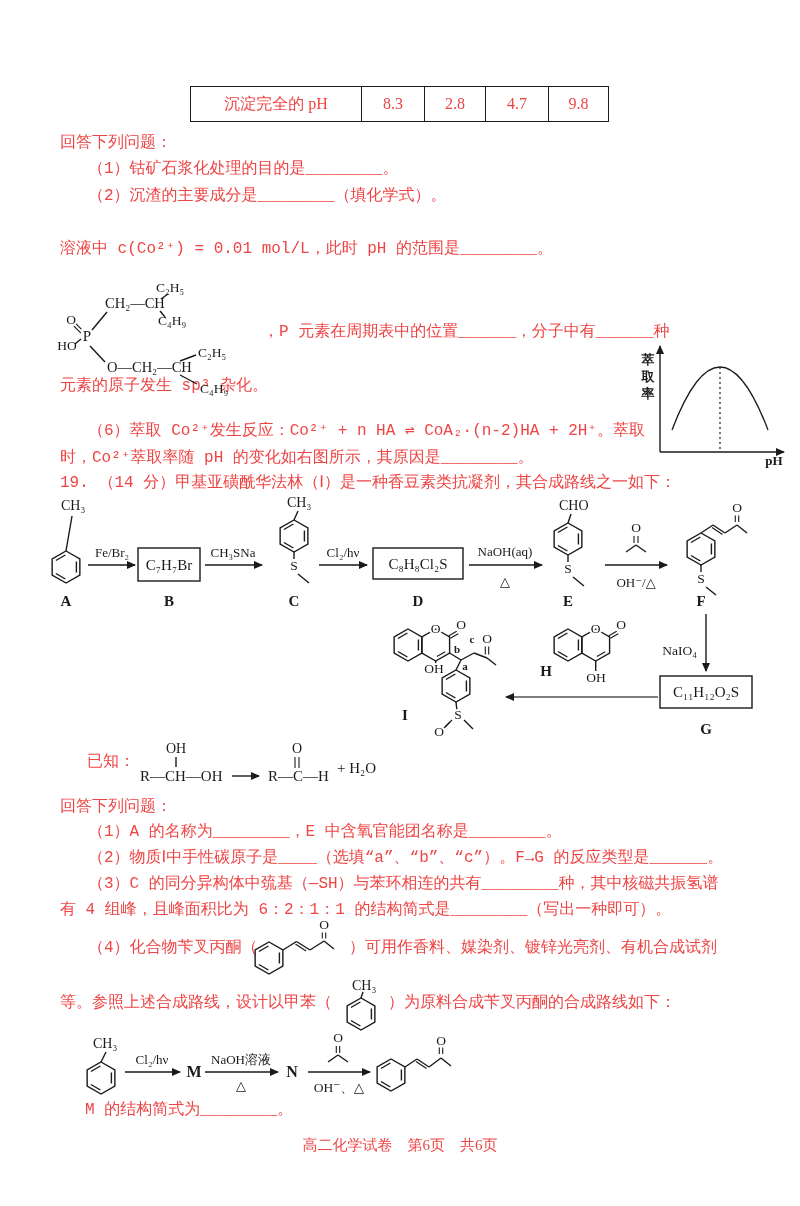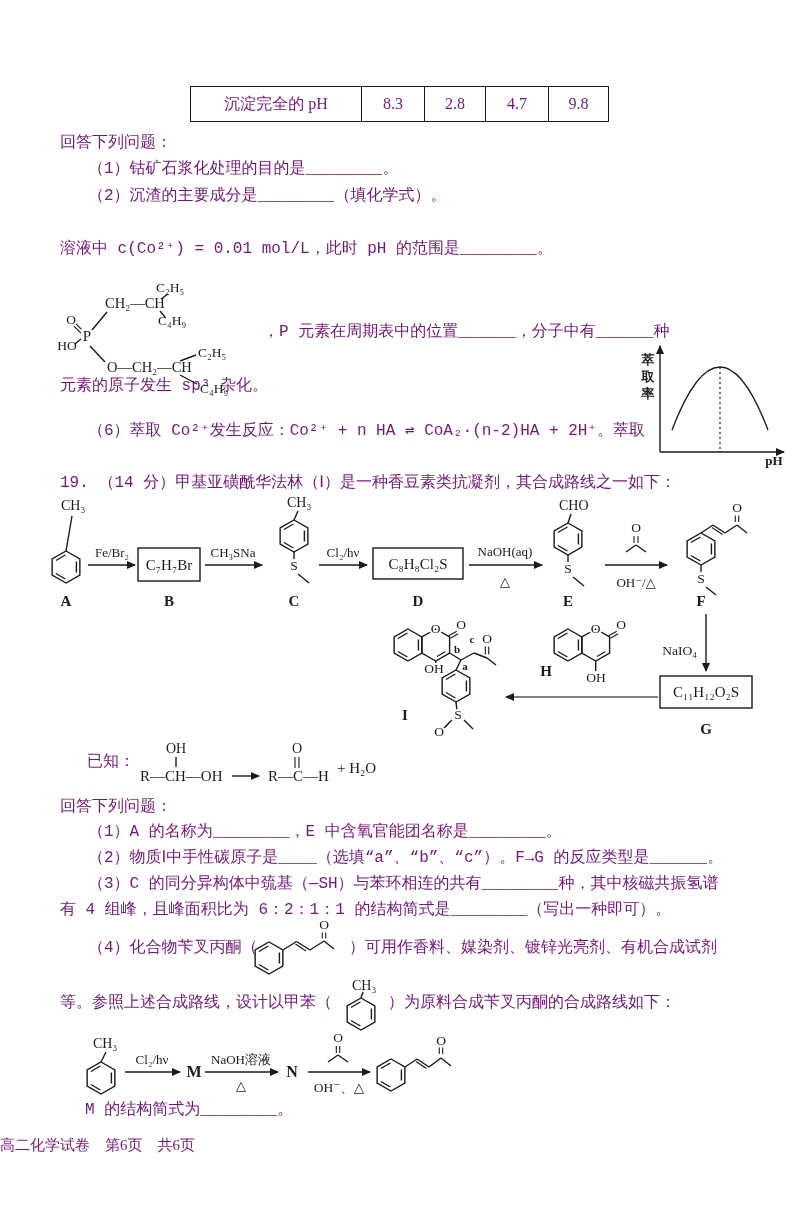--- a/index.html
+++ b/index.html
@@ -1,35 +1,35 @@
 <!DOCTYPE html>
 <html><head>
 <meta charset="utf-8">
 <style>
   html,body{margin:0;padding:0;background:#e8e8e8;}
   .page{position:relative;width:800px;height:1206px;background:#fff;margin:0 auto;
-        font-family:"Liberation Serif","DejaVu Serif","DejaVu Sans",serif;color:#701a75;overflow:hidden;}
+        font-family:"Liberation Serif","DejaVu Serif","DejaVu Sans",serif;color:#ef4444;overflow:hidden;}
   .tl{position:absolute;font-size:16px;line-height:21px;white-space:nowrap;font-family:Liberation Mono, monospace;}
   .ptable{position:absolute;left:190px;top:86px;border-collapse:collapse;font-size:16px;}
   .ptable td{border:1.6px solid #1a1a1a;text-align:center;padding:0;height:34px;}
   .c0{width:170px}.c1{width:62px}.c2{width:60px}.c3{width:62px}.c4{width:59px}
   svg.struct{position:absolute;overflow:visible;}
   svg.struct line,svg.struct polygon,svg.struct polyline,svg.struct path,svg.struct rect,
   #bz polygon,#bz line{stroke:#1a1a1a;stroke-width:1.4;fill:none;}
   svg text{font-family:"Liberation Serif","DejaVu Serif","DejaVu Sans",serif;fill:#1a1a1a;stroke:none;}
   .atom{paint-order:stroke;stroke:#fff;stroke-width:4px;font-size:13.5px;text-anchor:middle;}
   .fm{font-size:15px;text-anchor:middle;}
   .lab{font-size:15px;font-weight:bold;text-anchor:middle;}
   .rg{font-size:13px;text-anchor:middle;}
   .sm{font-size:11px;font-weight:bold;text-anchor:middle;}
   .db{stroke-width:1.1 !important;}
   .dot{stroke-dasharray:2,3;stroke-width:1.2 !important;}
   .gray{stroke:#555 !important;stroke-width:1.6 !important;}
   #ah path{fill:#1a1a1a;stroke:none;}
-  .foot{position:absolute;left:0;top:1136px;width:800px;text-align:left;font-size:15px;}
+  .foot{position:absolute;left:0;top:1136px;width:800px;text-align:center;font-size:15px;}
 </style>
 </head>
 <body>
 
 <div class="page">
 
   <svg width="0" height="0" style="position:absolute">
     <defs>
       <marker id="ah" markerWidth="9" markerHeight="8" refX="8" refY="4" orient="auto" markerUnits="userSpaceOnUse">
         <path d="M0,0 L9,4 L0,8 z"></path>
@@ -55,20 +55,21 @@
   </tbody>
     </table>
 
   <div class="tl" style="left:60px;top:133px">回答下列问题：</div>
   <div class="tl" style="left:88px;top:159px">（1）钴矿石浆化处理的目的是________。</div>
   <div class="tl" style="left:88px;top:186px">（2）沉渣的主要成分是________（填化学式）。</div>
   <div class="tl" style="left:60px;top:239px">溶液中 c(Co²⁺) = 0.01 mol/L，此时 pH 的范围是________。</div>
   <div class="tl" style="left:263px;top:322px">，P 元素在周期表中的位置______，分子中有______种</div>
   <div class="tl" style="left:60px;top:376px">元素的原子发生 sp³ 杂化。</div>
   <div class="tl" style="left:88px;top:421px">（6）萃取 Co²⁺发生反应：Co²⁺ + n HA ⇌ CoA₂·(n-2)HA + 2H⁺。萃取</div>
+  <div class="tl" style="left:60px;top:448px">时，Co²⁺萃取率随 pH 的变化如右图所示，其原因是________。</div>
 
   <svg class="struct" style="left:52px;top:280px" width="215" height="150">
     <text class="atom" x="19" y="44">O</text>
     <line class="db" x1="21.9" y1="46.1" x2="28.9" y2="53.1"></line>
     <line class="db" x1="24.1" y1="43.9" x2="31.1" y2="50.9"></line>
     <text class="atom" x="35" y="61" style="font-size:15px">P</text>
     <text class="atom" x="15" y="70">HO</text>
     <line x1="23" y1="64" x2="29" y2="59"></line>
     <line x1="40" y1="50" x2="55" y2="32"></line>
     <text x="53" y="28" style="font-size:14.5px">CH₂—CH</text>

